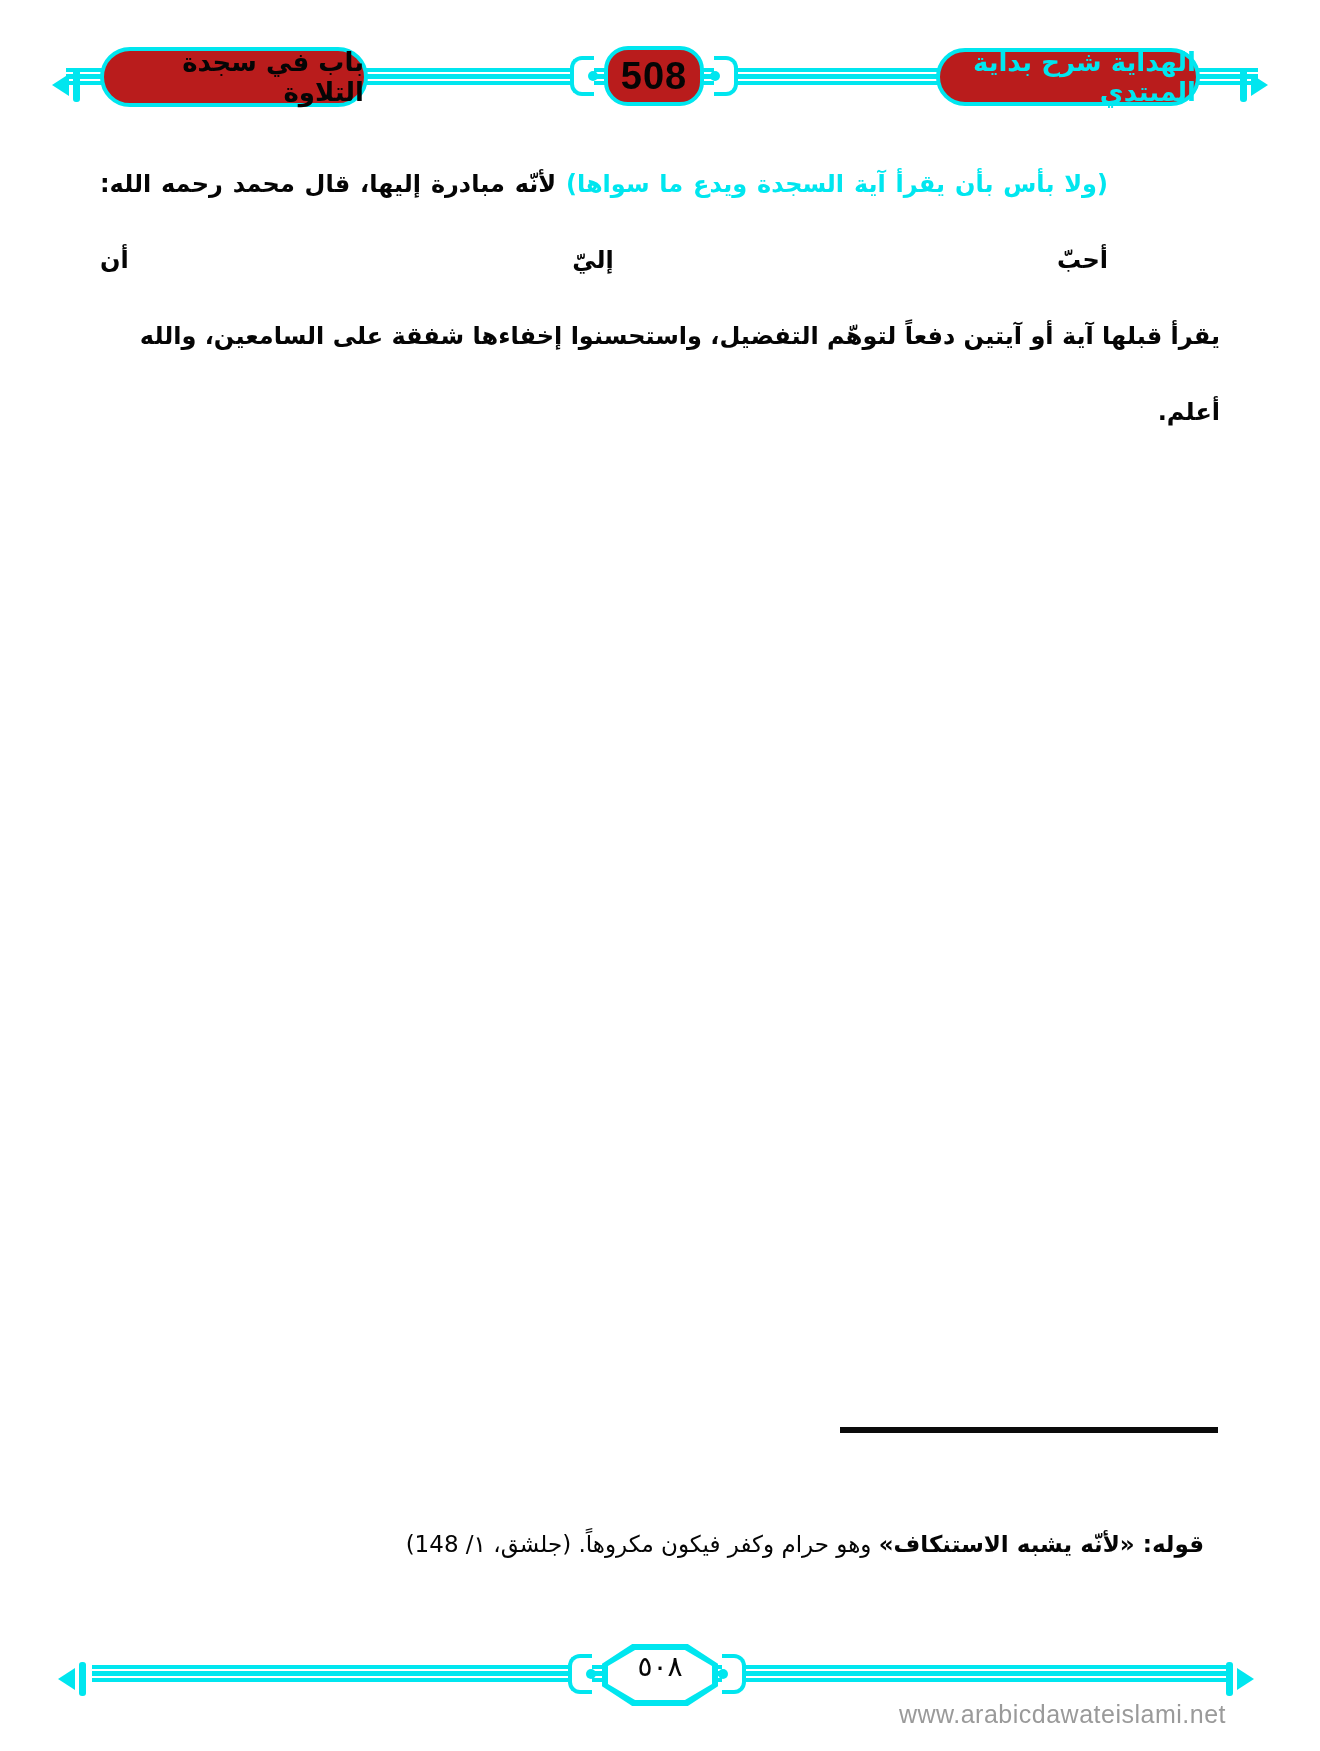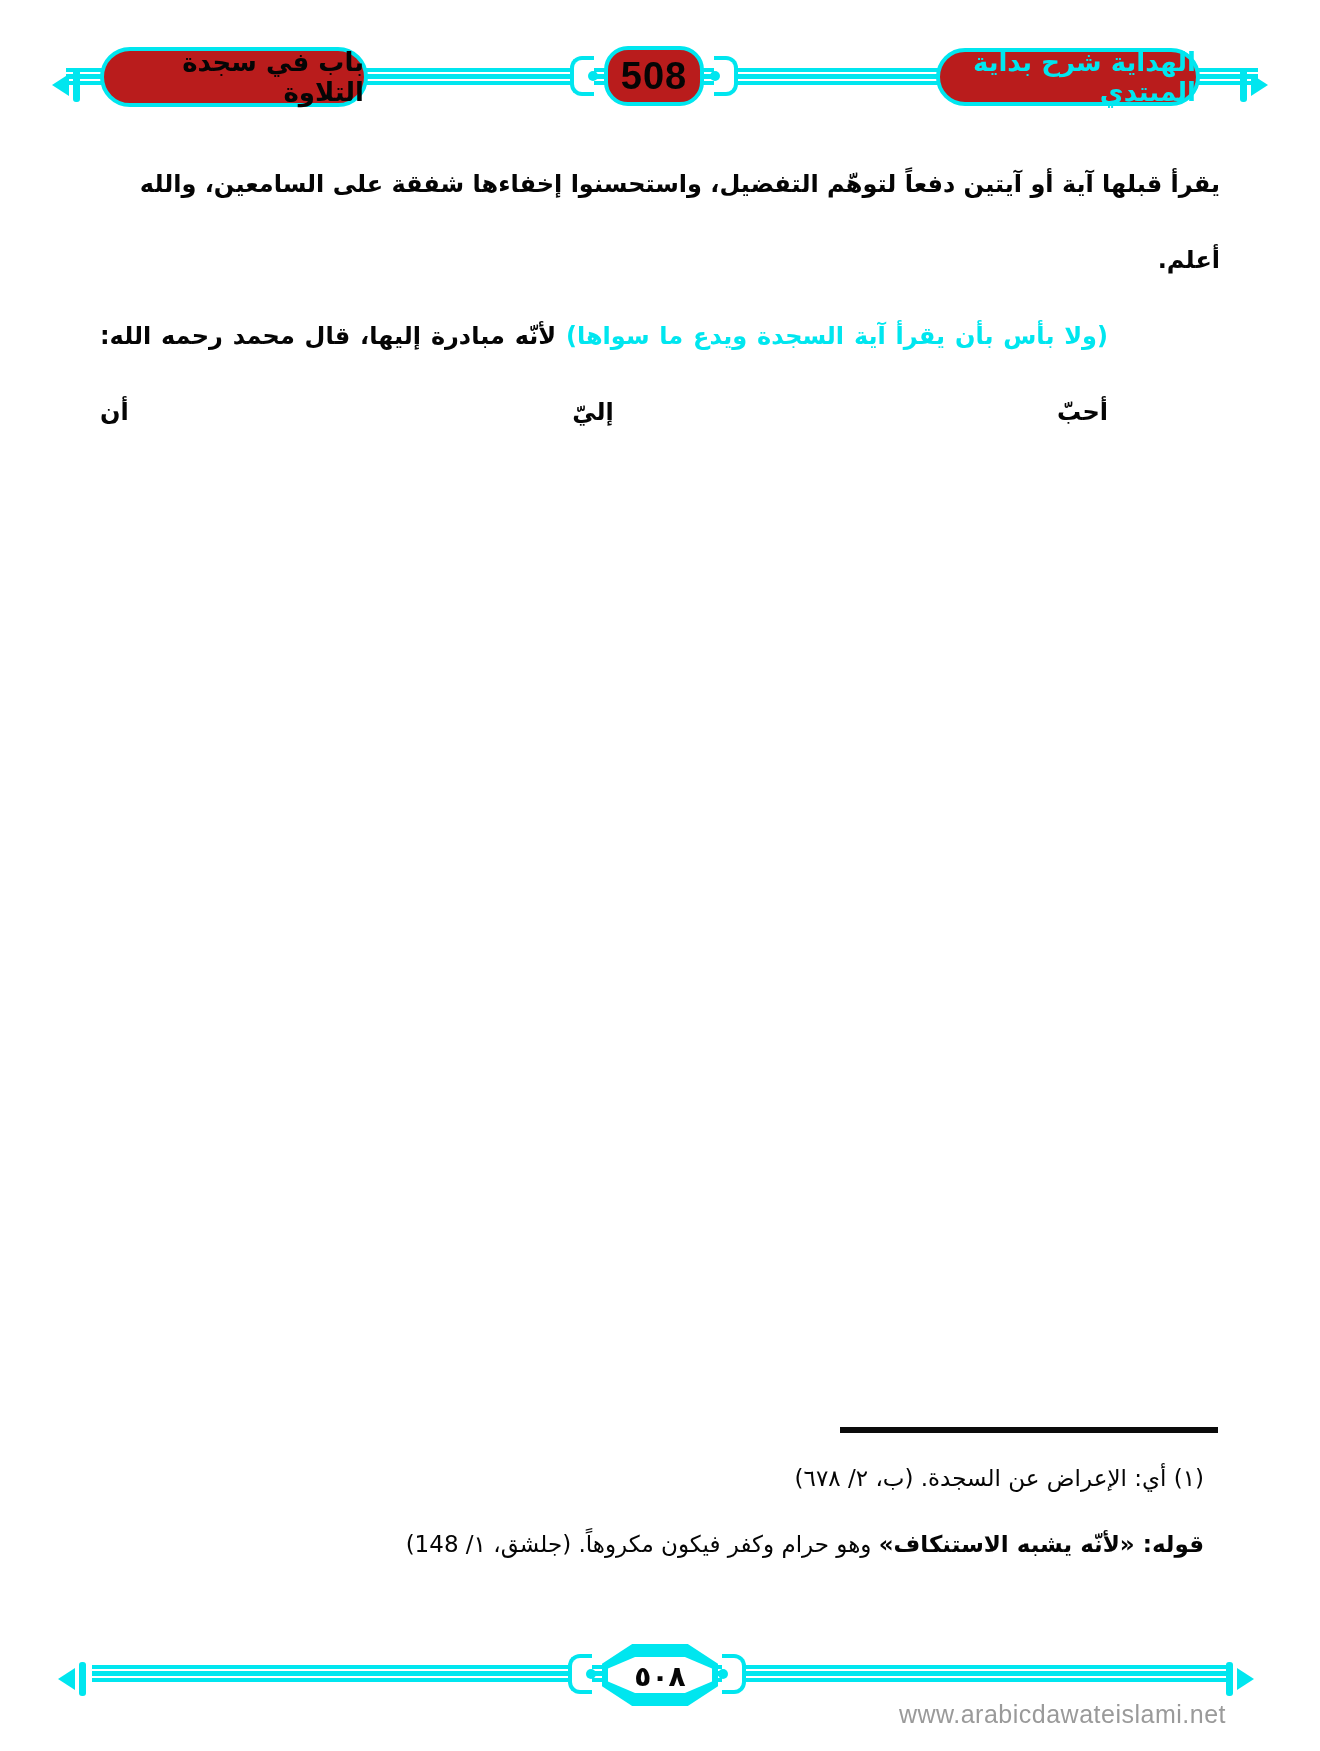--- a/index.html
+++ b/index.html
@@ -59,24 +59,24 @@
   .finial .bar{width:7px;height:34px;background:var(--cyan);border-radius:3px;margin:0 4px;}
 
   
   .octagon-outer{
     position:absolute;left:602px;top:1644px;width:116px;height:62px;
     background:var(--cyan);
     clip-path:polygon(26% 0,74% 0,100% 32%,100% 68%,74% 100%,26% 100%,0 68%,0 32%);
     display:flex;align-items:center;justify-content:center;
   }
   .octagon-inner{
-    width:104px;height:36px;background:#fff;
+    width:104px;height:50px;background:#fff;
     clip-path:polygon(26% 0,74% 0,100% 32%,100% 68%,74% 100%,26% 100%,0 68%,0 32%);
-    display:flex;align-items:flex-end;justify-content:center;
-    font-size:28px;font-weight:bold;color:var(--ink);
+    display:flex;align-items:flex-start;justify-content:center;
+    font-size:28px;font-weight:normal;color:var(--ink);
   }
 
   
   .matn{
     position:absolute;left:100px;right:100px;top:146px;
     direction:rtl;color:var(--ink);
     font-size:24px;font-weight:bold;
   }
   .matn .line{line-height:76px;text-align:justify;text-align-last:justify;}
   .matn .line.indent{padding-right:112px;}
@@ -125,33 +125,30 @@
   <div class="pill pageno-box">
     <span>508</span>
   </div>
   <div class="clamp open-left" style="left:714px;top:56px;"></div>
 
   <div class="pill title-pill">
     <span>الهداية شرح بداية المبتدي</span>
   </div>
 
   <div class="matn">
+    <div class="line indent">
+      <span class="quote">(ولا بأس بأن يقرأ آية السجدة ويدع ما سواها)</span><span> لأنّه مبادرة إليها، قال محمد رحمه الله: أحبّ إليّ أن</span>
+    </div>
     <div class="line last">
       <span>يقرأ قبلها آية أو آيتين دفعاً لتوهّم التفضيل، واستحسنوا إخفاءها شفقة على السامعين، والله أعلم.</span>
-    </div>
-    <div class="line indent">
-      <span class="quote">(ولا بأس بأن يقرأ آية السجدة ويدع ما سواها)</span><span> لأنّه مبادرة إليها، قال محمد رحمه الله: أحبّ إليّ أن</span>
     </div>
   </div>
 
   <div class="fn-sep"></div>
 
-  <div class="footnote n1">
-    <span>(١) أي: الإعراض عن السجدة. (ب، ٢/ ٦٧٨)</span>
-  </div>
 
   <div class="footnote n2">
     <span class="lemma">قوله: «لأنّه يشبه الاستنكاف»</span><span> وهو حرام وكفر فيكون مكروهاً. (جلشق، ١/ 148)</span>
   </div>
 
   <div class="rail footer"></div>
 
   <div class="finial" style="left:58px;top:1662px;">
     <span class="tri-left"></span>
     <span class="bar"></span>

